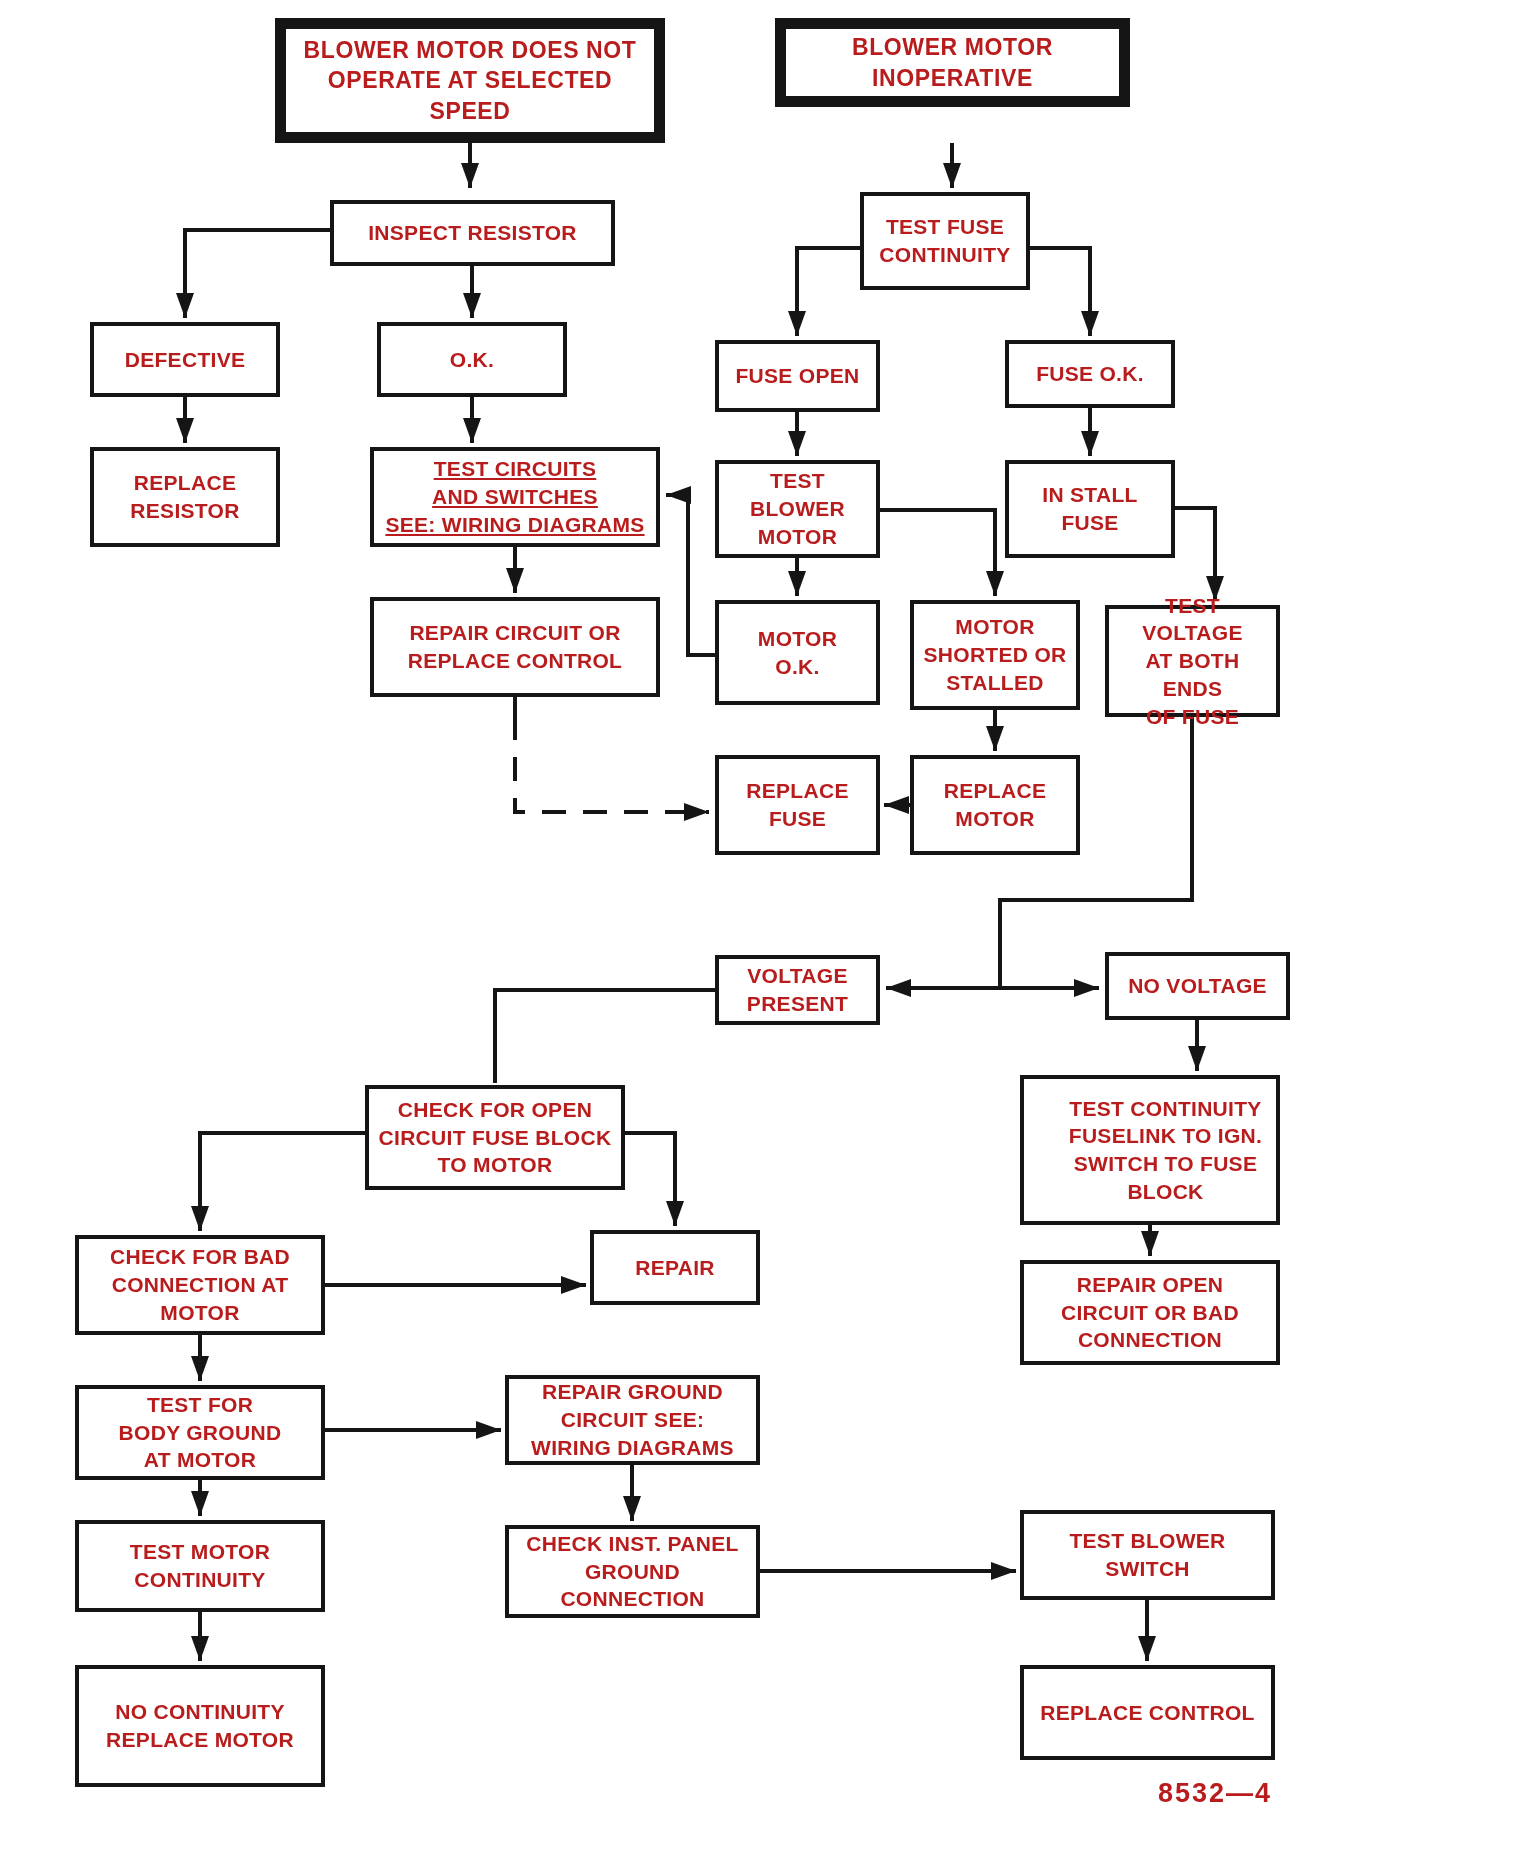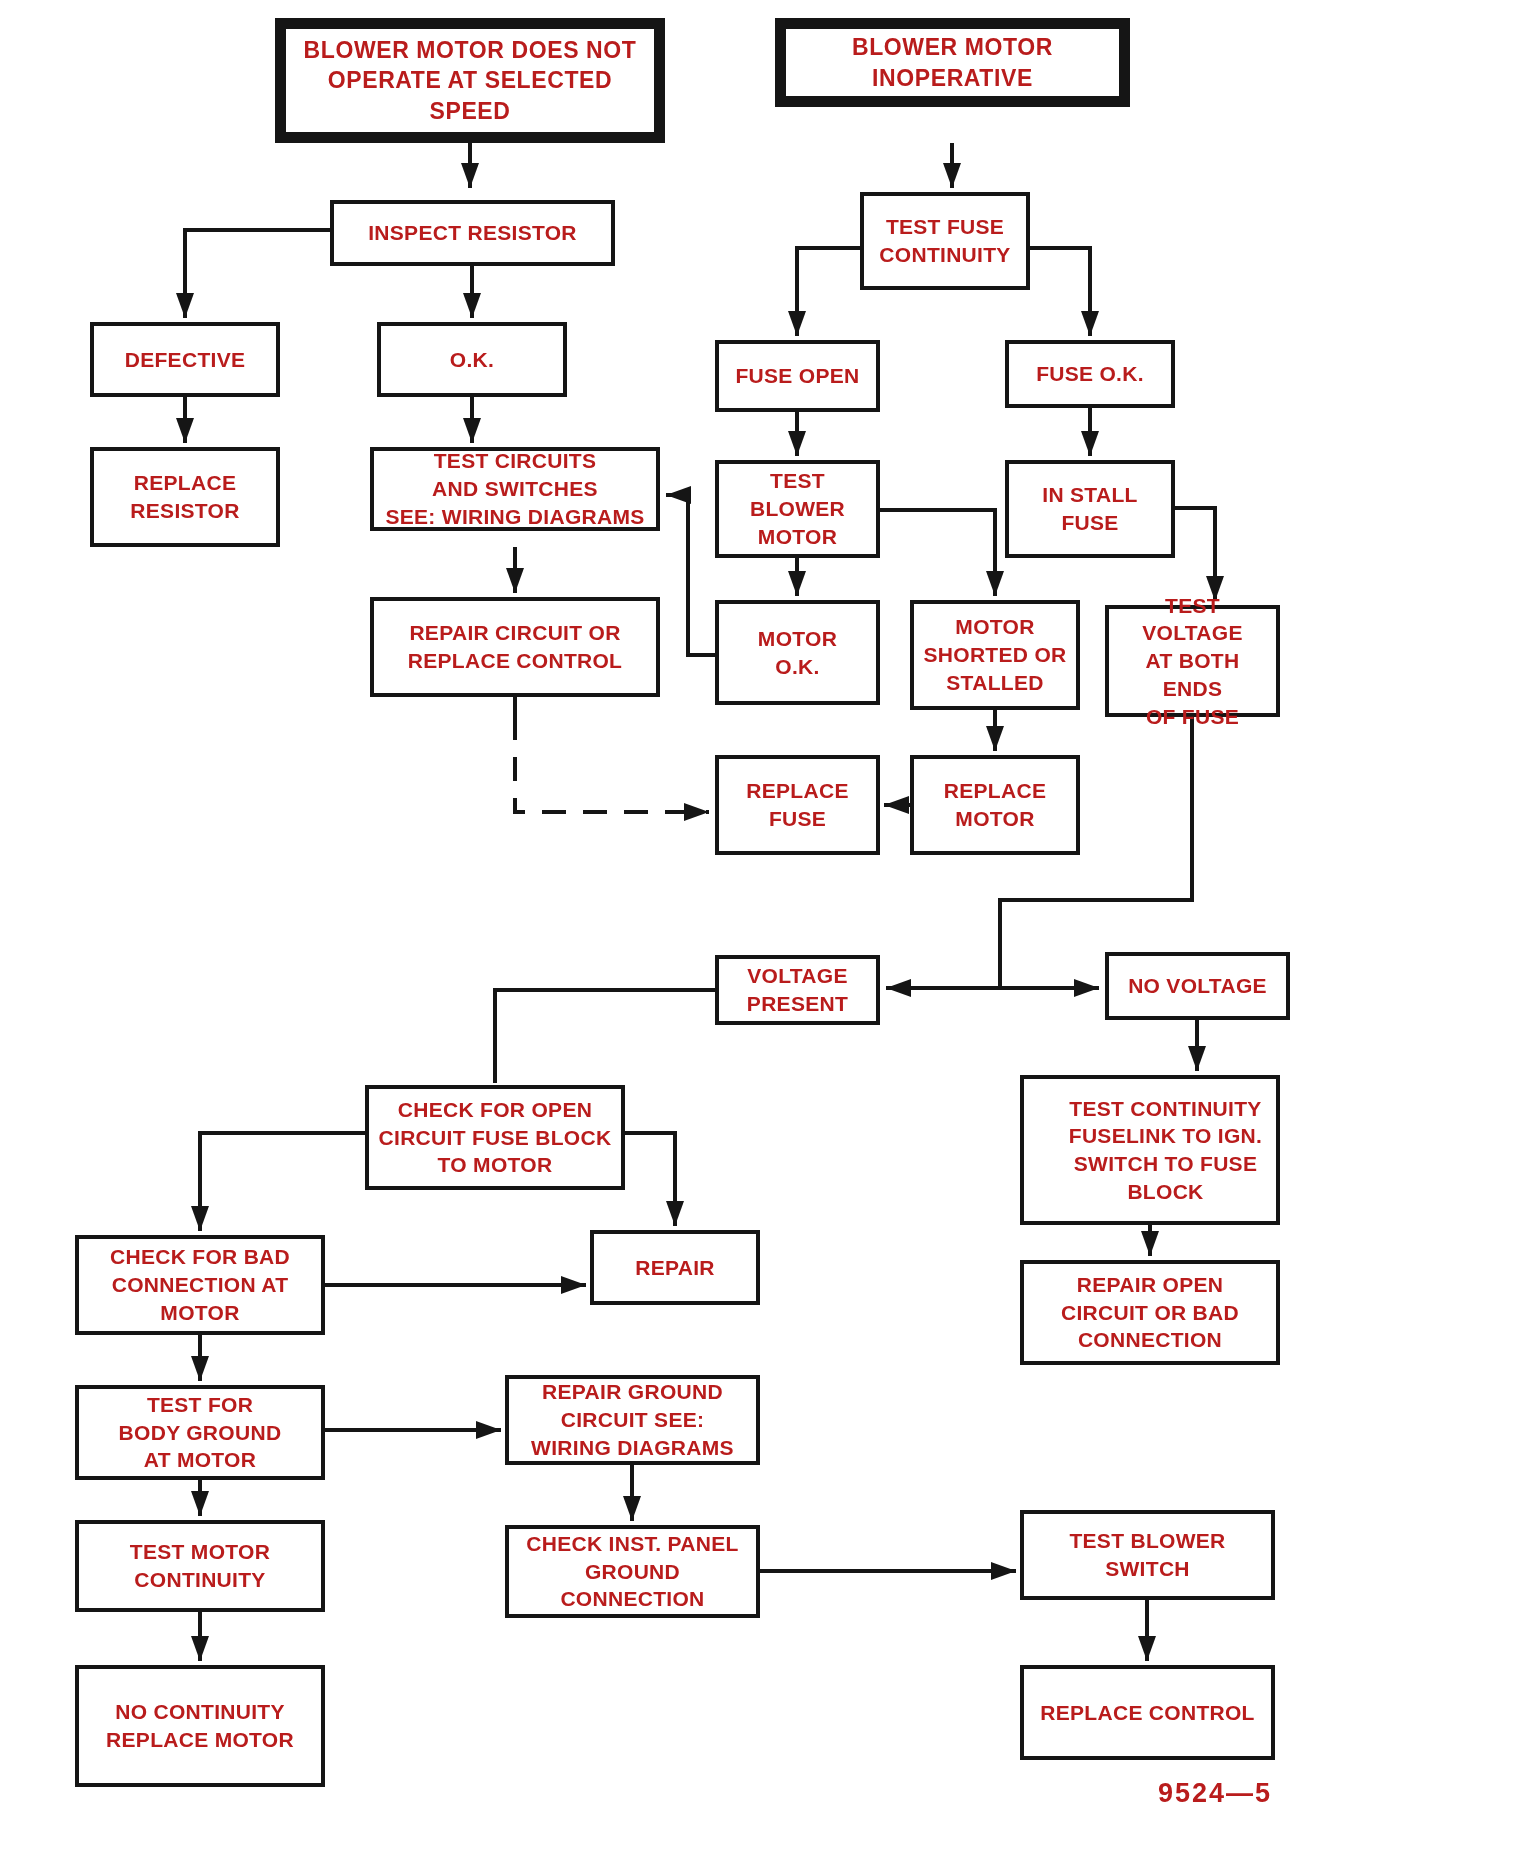--- a/index.html
+++ b/index.html
@@ -44,21 +44,21 @@
   
   #n-blower-speed        { left:275px;  top:18px;   width:390px; height:125px; }
   #n-blower-inop         { left:775px;  top:18px;   width:355px; height:89px; }
   #n-inspect-resistor    { left:330px;  top:200px;  width:285px; height:66px; }
   #n-test-fuse           { left:860px;  top:192px;  width:170px; height:98px; }
   #n-defective           { left:90px;   top:322px;  width:190px; height:75px; }
   #n-ok                  { left:377px;  top:322px;  width:190px; height:75px; }
   #n-fuse-open           { left:715px;  top:340px;  width:165px; height:72px; }
   #n-fuse-ok             { left:1005px; top:340px;  width:170px; height:68px; }
   #n-replace-resistor    { left:90px;   top:447px;  width:190px; height:100px; }
-  #n-test-circuits       { left:370px;  top:447px;  width:290px; height:84px; }
+  #n-test-circuits       { left:370px;  top:447px;  width:290px; height:100px;text-decoration:underline; }
   #n-test-blower-motor   { left:715px;  top:460px;  width:165px; height:98px; }
   #n-install-fuse        { left:1005px; top:460px;  width:170px; height:98px; }
   #n-repair-circuit      { left:370px;  top:597px;  width:290px; height:100px; }
   #n-motor-ok            { left:715px;  top:600px;  width:165px; height:105px; }
   #n-motor-shorted       { left:910px;  top:600px;  width:170px; height:110px; }
   #n-test-voltage        { left:1105px; top:605px;  width:175px; height:112px; }
   #n-replace-fuse        { left:715px;  top:755px;  width:165px; height:100px; }
   #n-replace-motor       { left:910px;  top:755px;  width:170px; height:100px; }
   #n-voltage-present     { left:715px;  top:955px;  width:165px; height:70px; }
   #n-no-voltage          { left:1105px; top:952px;  width:185px; height:68px; }
@@ -187,14 +187,14 @@
   <div class="node" id="n-test-motor-cont">TEST MOTOR
 CONTINUITY</div>
   <div class="node" id="n-check-inst-panel">CHECK INST. PANEL
 GROUND CONNECTION</div>
   <div class="node" id="n-test-blower-switch">TEST BLOWER
 SWITCH</div>
   <div class="node" id="n-no-continuity">NO CONTINUITY
 REPLACE MOTOR</div>
   <div class="node" id="n-replace-control">REPLACE CONTROL</div>
 
-  <div class="fig-label" id="fig-number">9524—5</div>
+  <div class="fig-label" id="fig-number">8532—4</div>
 </div>
 
 </body></html>

